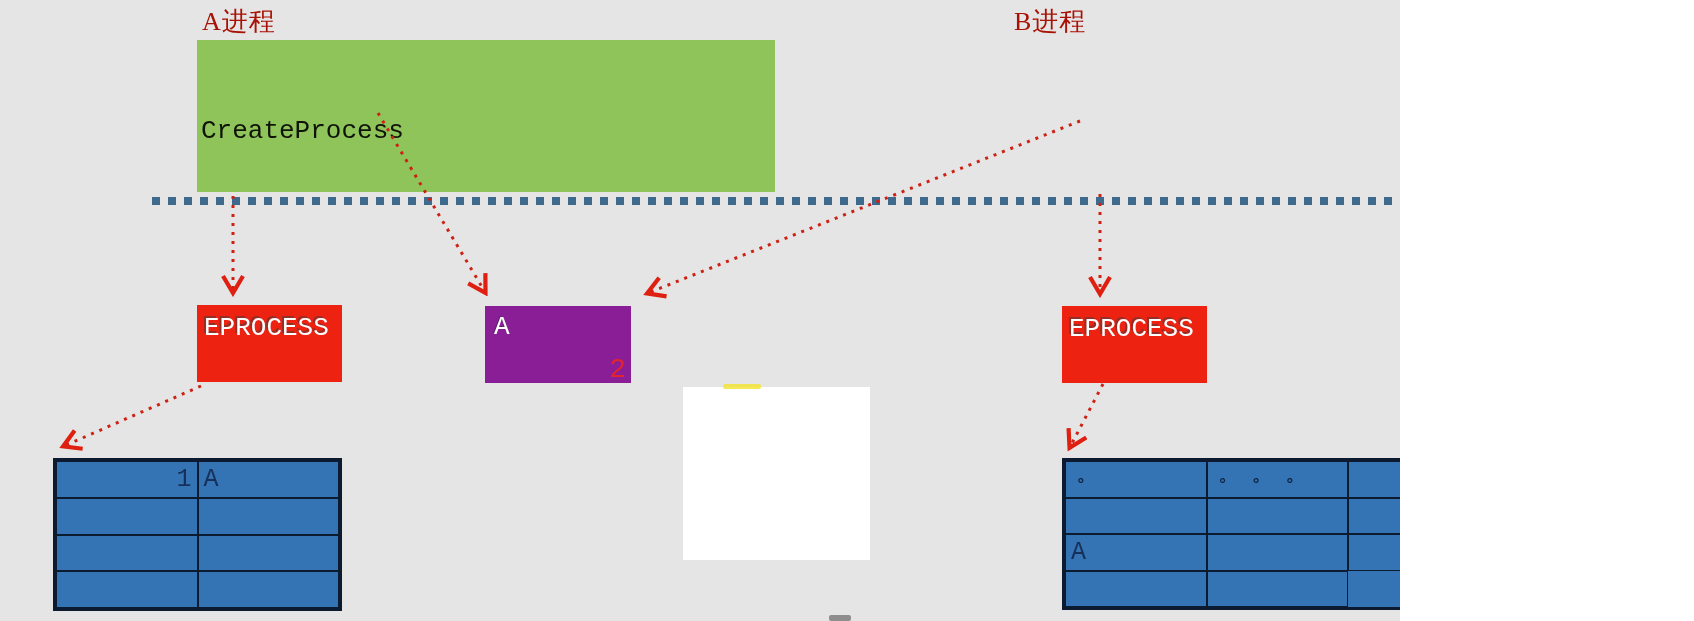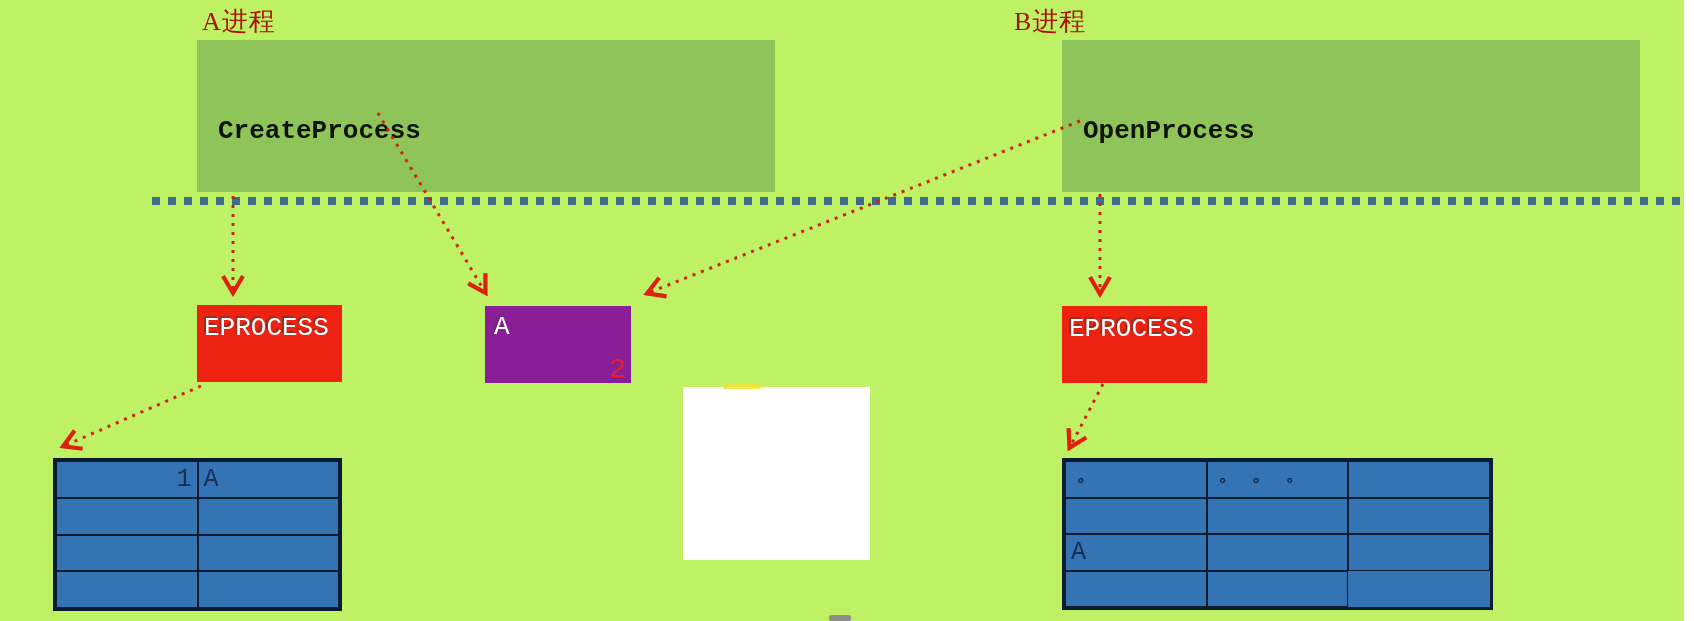--- a/index.html
+++ b/index.html
@@ -1,33 +1,33 @@
 <!DOCTYPE html>
 <html><head>
 <meta charset="utf-8">
 <style>
   html,body { margin:0; padding:0; background:#ffffff; }
   .canvas {
-    position:relative; width:1684px; height:621px; overflow:hidden;
-    background:#bef264;
+    position:relative; width:1400px; height:621px; overflow:hidden;
+    background:#e5e5e5;
     font-family:"Liberation Mono","DejaVu Sans Mono",monospace;
   }
   .proc-label {
     position:absolute; top:6px; font-size:26px; line-height:32px;
     color:#a81205; font-family:"Liberation Serif","DejaVu Serif",serif;
     letter-spacing:1px; white-space:nowrap;
   }
   .proc-label.a { left:202px; }
   .proc-label.b { left:1014px;font-family:Liberation Serif, serif; }
 
   .green-box { position:absolute; top:40px; width:578px; height:152px; background:#8ec45a; }
   .green-box.left  { left:197px; }
   .green-box.right { left:1062px; }
   .green-box .fn {
-    position:absolute; left:21px; top:76px; font-size:26px; color:#101408; white-space:nowrap;font-weight:bold;
+    position:absolute; left:4px; top:76px; font-size:26px; color:#101408; white-space:nowrap;
   }
 
   .separator {
     position:absolute; left:152px; top:197px; width:1542px; height:8px;
     background:repeating-linear-gradient(90deg,#3e6a8e 0 8px,rgba(0,0,0,0) 8px 16px);
   }
 
   .red-box {
     position:absolute; width:145px; height:77px; background:#ee2211;
     color:#ffffff; font-size:26px; line-height:30px;
@@ -81,23 +81,20 @@
   <div class="white-patch"></div>
   <div class="yellow-mark"></div>
   <div class="gray-bar"></div>
 
   <div class="proc-label a">A进程</div>
   <div class="proc-label b">B进程</div>
 
   <div class="green-box left">
     <div class="fn">CreateProcess</div>
   </div>
-  <div class="green-box right">
-    <div class="fn">OpenProcess</div>
-  </div>
 
   <div class="separator"></div>
 
   <div class="red-box left">EPROCESS</div>
   <div class="red-box right">EPROCESS</div>
 
   <div class="purple-box">
     <span class="obj-label">A</span>
     <span class="ref-count">2</span>
   </div>

